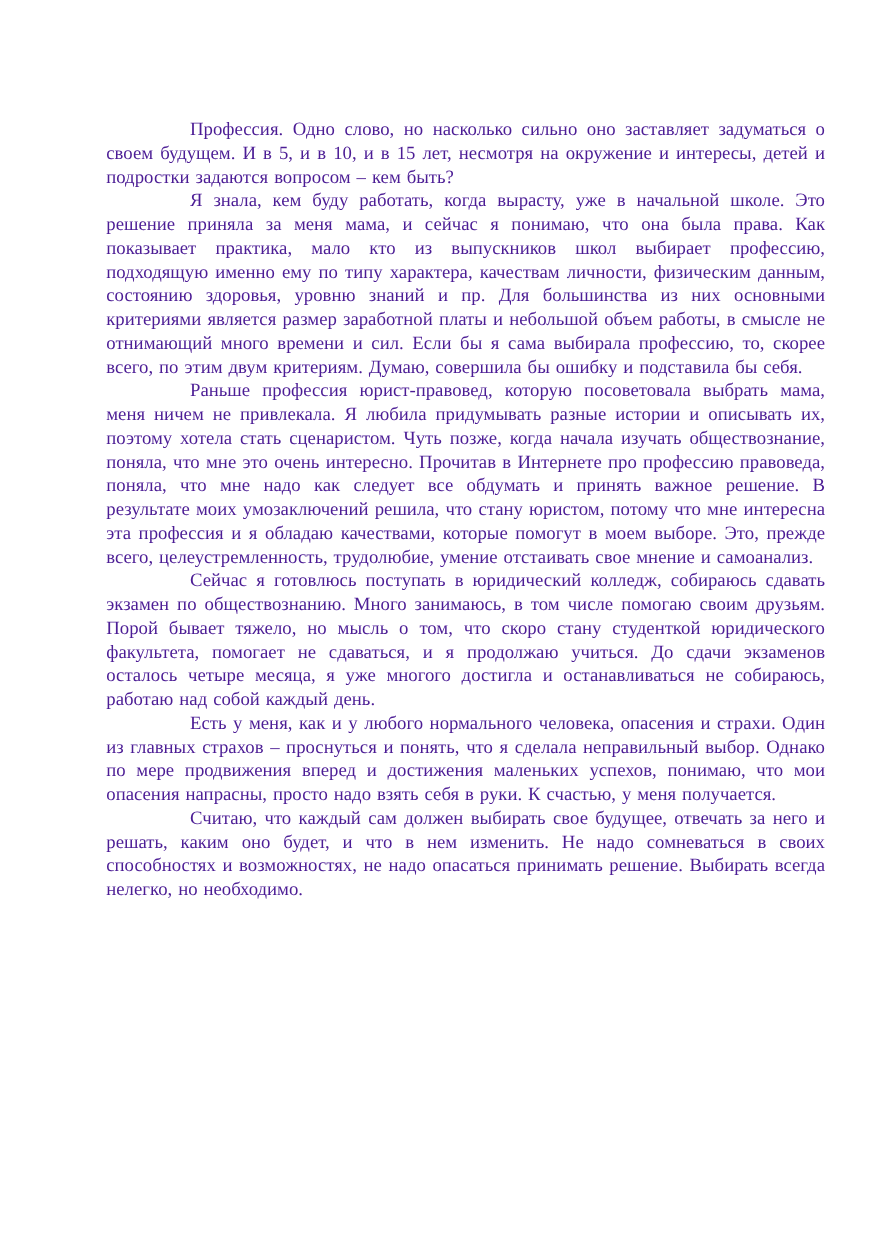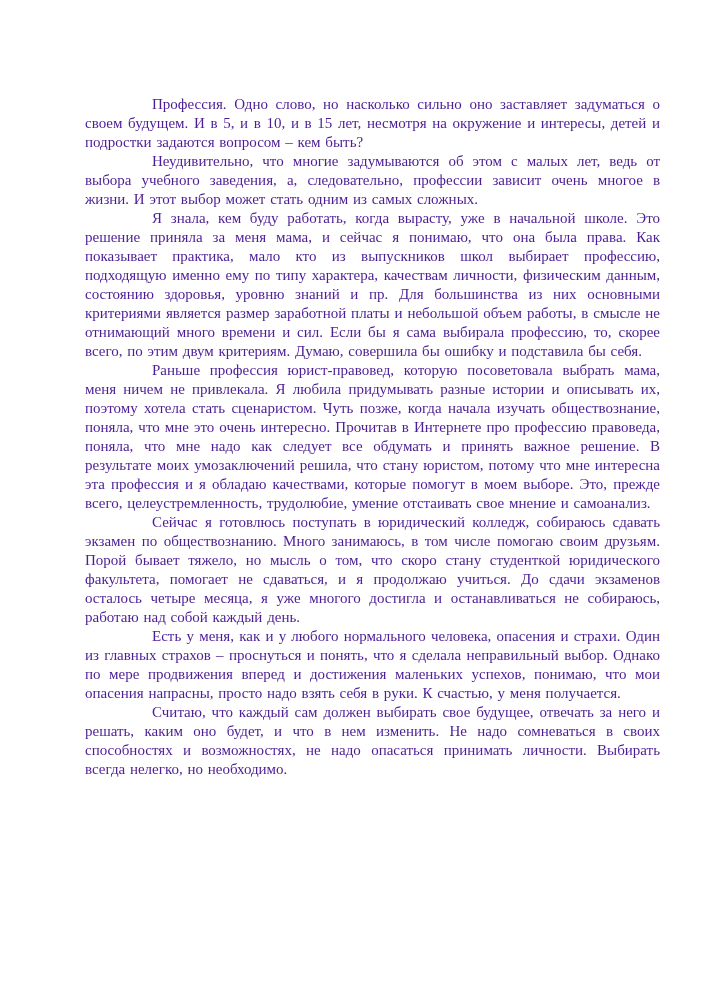--- a/index.html
+++ b/index.html
@@ -31,20 +31,19 @@
       text-indent: 67px;
       word-spacing: 1px;
     }
   </style>
 </head>
 <body>
 
 <div class="page">
   <div class="text-block">
     <p>Профессия. Одно слово, но насколько сильно оно заставляет задуматься о своем будущем. И в 5, и в 10, и в 15 лет, несмотря на окружение и интересы, детей и подростки задаются вопросом – кем быть?</p>
-    <p>Неудивительно, что многие задумываются об этом с малых лет, ведь от выбора учебного заведения, а, следовательно, профессии зависит очень многое в жизни. И этот выбор может стать одним из самых сложных.</p>
     <p>Я знала, кем буду работать, когда вырасту, уже в начальной школе. Это решение приняла за меня мама, и сейчас я понимаю, что она была права. Как показывает практика, мало кто из выпускников школ выбирает профессию, подходящую именно ему по типу характера, качествам личности, физическим данным, состоянию здоровья, уровню знаний и пр. Для большинства из них основными критериями является размер заработной платы и небольшой объем работы, в смысле не отнимающий много времени и сил. Если бы я сама выбирала профессию, то, скорее всего, по этим двум критериям. Думаю, совершила бы ошибку и подставила бы себя.</p>
     <p>Раньше профессия юрист-правовед, которую посоветовала выбрать мама, меня ничем не привлекала. Я любила придумывать разные истории и описывать их, поэтому хотела стать сценаристом. Чуть позже, когда начала изучать обществознание, поняла, что мне это очень интересно. Прочитав в Интернете про профессию правоведа, поняла, что мне надо как следует все обдумать и принять важное решение. В результате моих умозаключений решила, что стану юристом, потому что мне интересна эта профессия и я обладаю качествами, которые помогут в моем выборе. Это, прежде всего, целеустремленность, трудолюбие, умение отстаивать свое мнение и самоанализ.</p>
     <p>Сейчас я готовлюсь поступать в юридический колледж, собираюсь сдавать экзамен по обществознанию. Много занимаюсь, в том числе помогаю своим друзьям. Порой бывает тяжело, но мысль о том, что скоро стану студенткой юридического факультета, помогает не сдаваться, и я продолжаю учиться. До сдачи экзаменов осталось четыре месяца, я уже многого достигла и останавливаться не собираюсь, работаю над собой каждый день.</p>
     <p>Есть у меня, как и у любого нормального человека, опасения и страхи. Один из главных страхов – проснуться и понять, что я сделала неправильный выбор. Однако по мере продвижения вперед и достижения маленьких успехов, понимаю, что мои опасения напрасны, просто надо взять себя в руки. К счастью, у меня получается.</p>
-    <p>Считаю, что каждый сам должен выбирать свое будущее, отвечать за него и решать, каким оно будет, и что в нем изменить. Не надо сомневаться в своих способностях и возможностях, не надо опасаться принимать личности. Выбирать всегда нелегко, но необходимо.</p>
+    <p>Считаю, что каждый сам должен выбирать свое будущее, отвечать за него и решать, каким оно будет, и что в нем изменить. Не надо сомневаться в своих способностях и возможностях, не надо опасаться принимать решение. Выбирать всегда нелегко, но необходимо.</p>
   </div>
 </div>
 
 </body></html>

